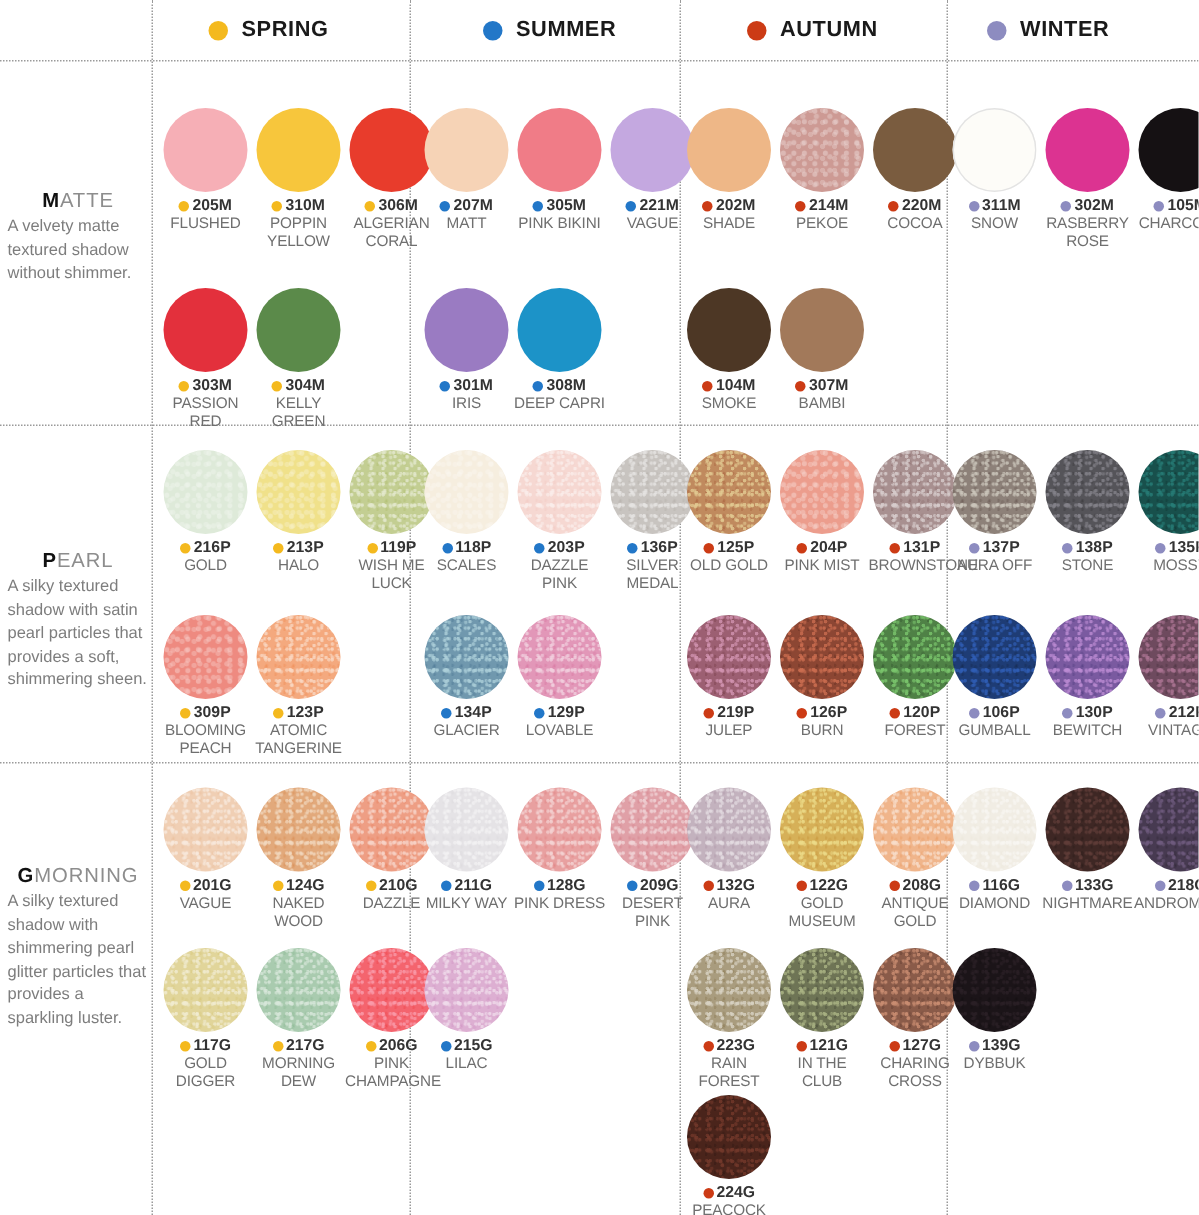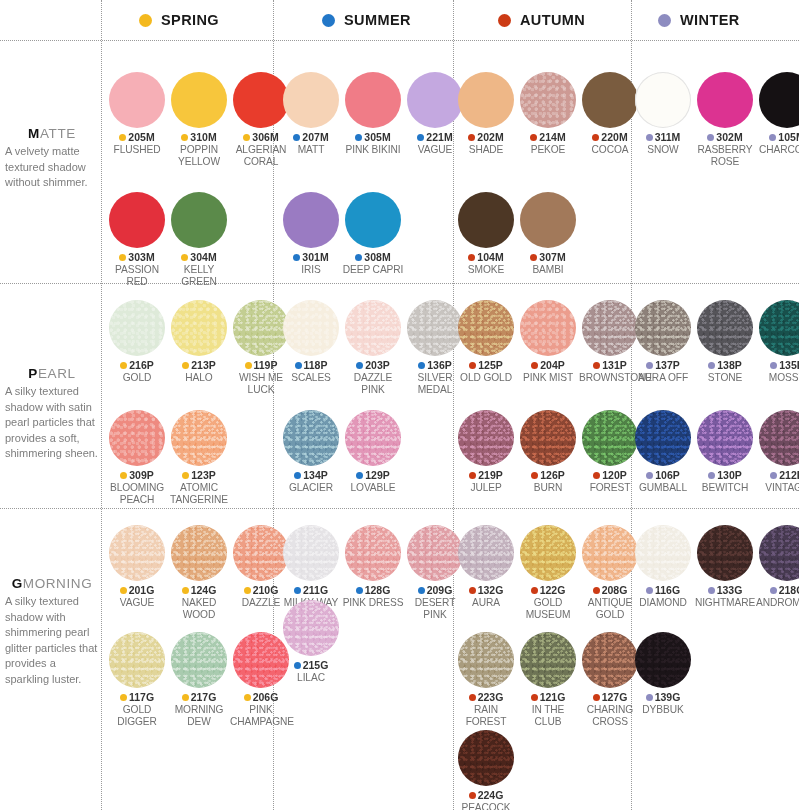--- a/index.html
+++ b/index.html
@@ -654,21 +654,21 @@
       <div class="cell" style="left: 404px; top: 525px;">
         <div class="swatch" style="background: rgb(224, 160, 167);">
           <div class="grain" style="background-image: radial-gradient(circle at 20% 25%, rgba(255, 255, 255, 0.85) 0px, rgba(255, 255, 255, 0.85) 1px, transparent 1.4px), radial-gradient(circle at 62% 15%, rgba(255, 255, 255, 0.7) 0px, rgba(255, 255, 255, 0.7) 1px, transparent 1.4px), radial-gradient(circle at 80% 55%, rgba(255, 255, 255, 0.8) 0px, rgba(255, 255, 255, 0.8) 1px, transparent 1.4px), radial-gradient(circle at 35% 70%, rgba(255, 255, 255, 0.75) 0px, rgba(255, 255, 255, 0.75) 1px, transparent 1.4px), radial-gradient(circle at 8% 60%, rgba(0, 0, 0, 0.25) 0px, rgba(0, 0, 0, 0.25) 1px, transparent 1.4px), radial-gradient(circle at 50% 45%, rgba(255, 255, 255, 0.6) 0px, rgba(255, 255, 255, 0.6) 1px, transparent 1.4px), radial-gradient(circle at 70% 85%, rgba(0, 0, 0, 0.2) 0px, rgba(0, 0, 0, 0.2) 1px, transparent 1.4px), radial-gradient(circle at 90% 25%, rgba(255, 255, 255, 0.7) 0px, rgba(255, 255, 255, 0.7) 1px, transparent 1.4px); background-size: 7px 7px, 9px 9px, 8px 8px, 10px 10px, 6px 6px, 11px 11px, 9px 9px, 7px 7px;"></div>
         </div>
         <div class="code-line">
           <span class="code-dot" style="background: rgb(34, 119, 200);"></span>
           <span class="code-txt">209G</span>
         </div>
         <div class="name-txt">DESERT PINK</div>
       </div>
-      <div class="cell" style="left: 280px; top: 600px;">
+      <div class="cell" style="left: 280px; top: 632px;">
         <div class="swatch" style="background: rgb(221, 175, 210);">
           <div class="grain" style="background-image: radial-gradient(circle at 20% 25%, rgba(255, 255, 255, 0.85) 0px, rgba(255, 255, 255, 0.85) 1px, transparent 1.4px), radial-gradient(circle at 62% 15%, rgba(255, 255, 255, 0.7) 0px, rgba(255, 255, 255, 0.7) 1px, transparent 1.4px), radial-gradient(circle at 80% 55%, rgba(255, 255, 255, 0.8) 0px, rgba(255, 255, 255, 0.8) 1px, transparent 1.4px), radial-gradient(circle at 35% 70%, rgba(255, 255, 255, 0.75) 0px, rgba(255, 255, 255, 0.75) 1px, transparent 1.4px), radial-gradient(circle at 8% 60%, rgba(0, 0, 0, 0.25) 0px, rgba(0, 0, 0, 0.25) 1px, transparent 1.4px), radial-gradient(circle at 50% 45%, rgba(255, 255, 255, 0.6) 0px, rgba(255, 255, 255, 0.6) 1px, transparent 1.4px), radial-gradient(circle at 70% 85%, rgba(0, 0, 0, 0.2) 0px, rgba(0, 0, 0, 0.2) 1px, transparent 1.4px), radial-gradient(circle at 90% 25%, rgba(255, 255, 255, 0.7) 0px, rgba(255, 255, 255, 0.7) 1px, transparent 1.4px); background-size: 7px 7px, 9px 9px, 8px 8px, 10px 10px, 6px 6px, 11px 11px, 9px 9px, 7px 7px;"></div>
         </div>
         <div class="code-line">
           <span class="code-dot" style="background: rgb(34, 119, 200);"></span>
           <span class="code-txt">215G</span>
         </div>
         <div class="name-txt">LILAC</div>
       </div>
       <div class="cell" style="left: 455px; top: 525px;">

